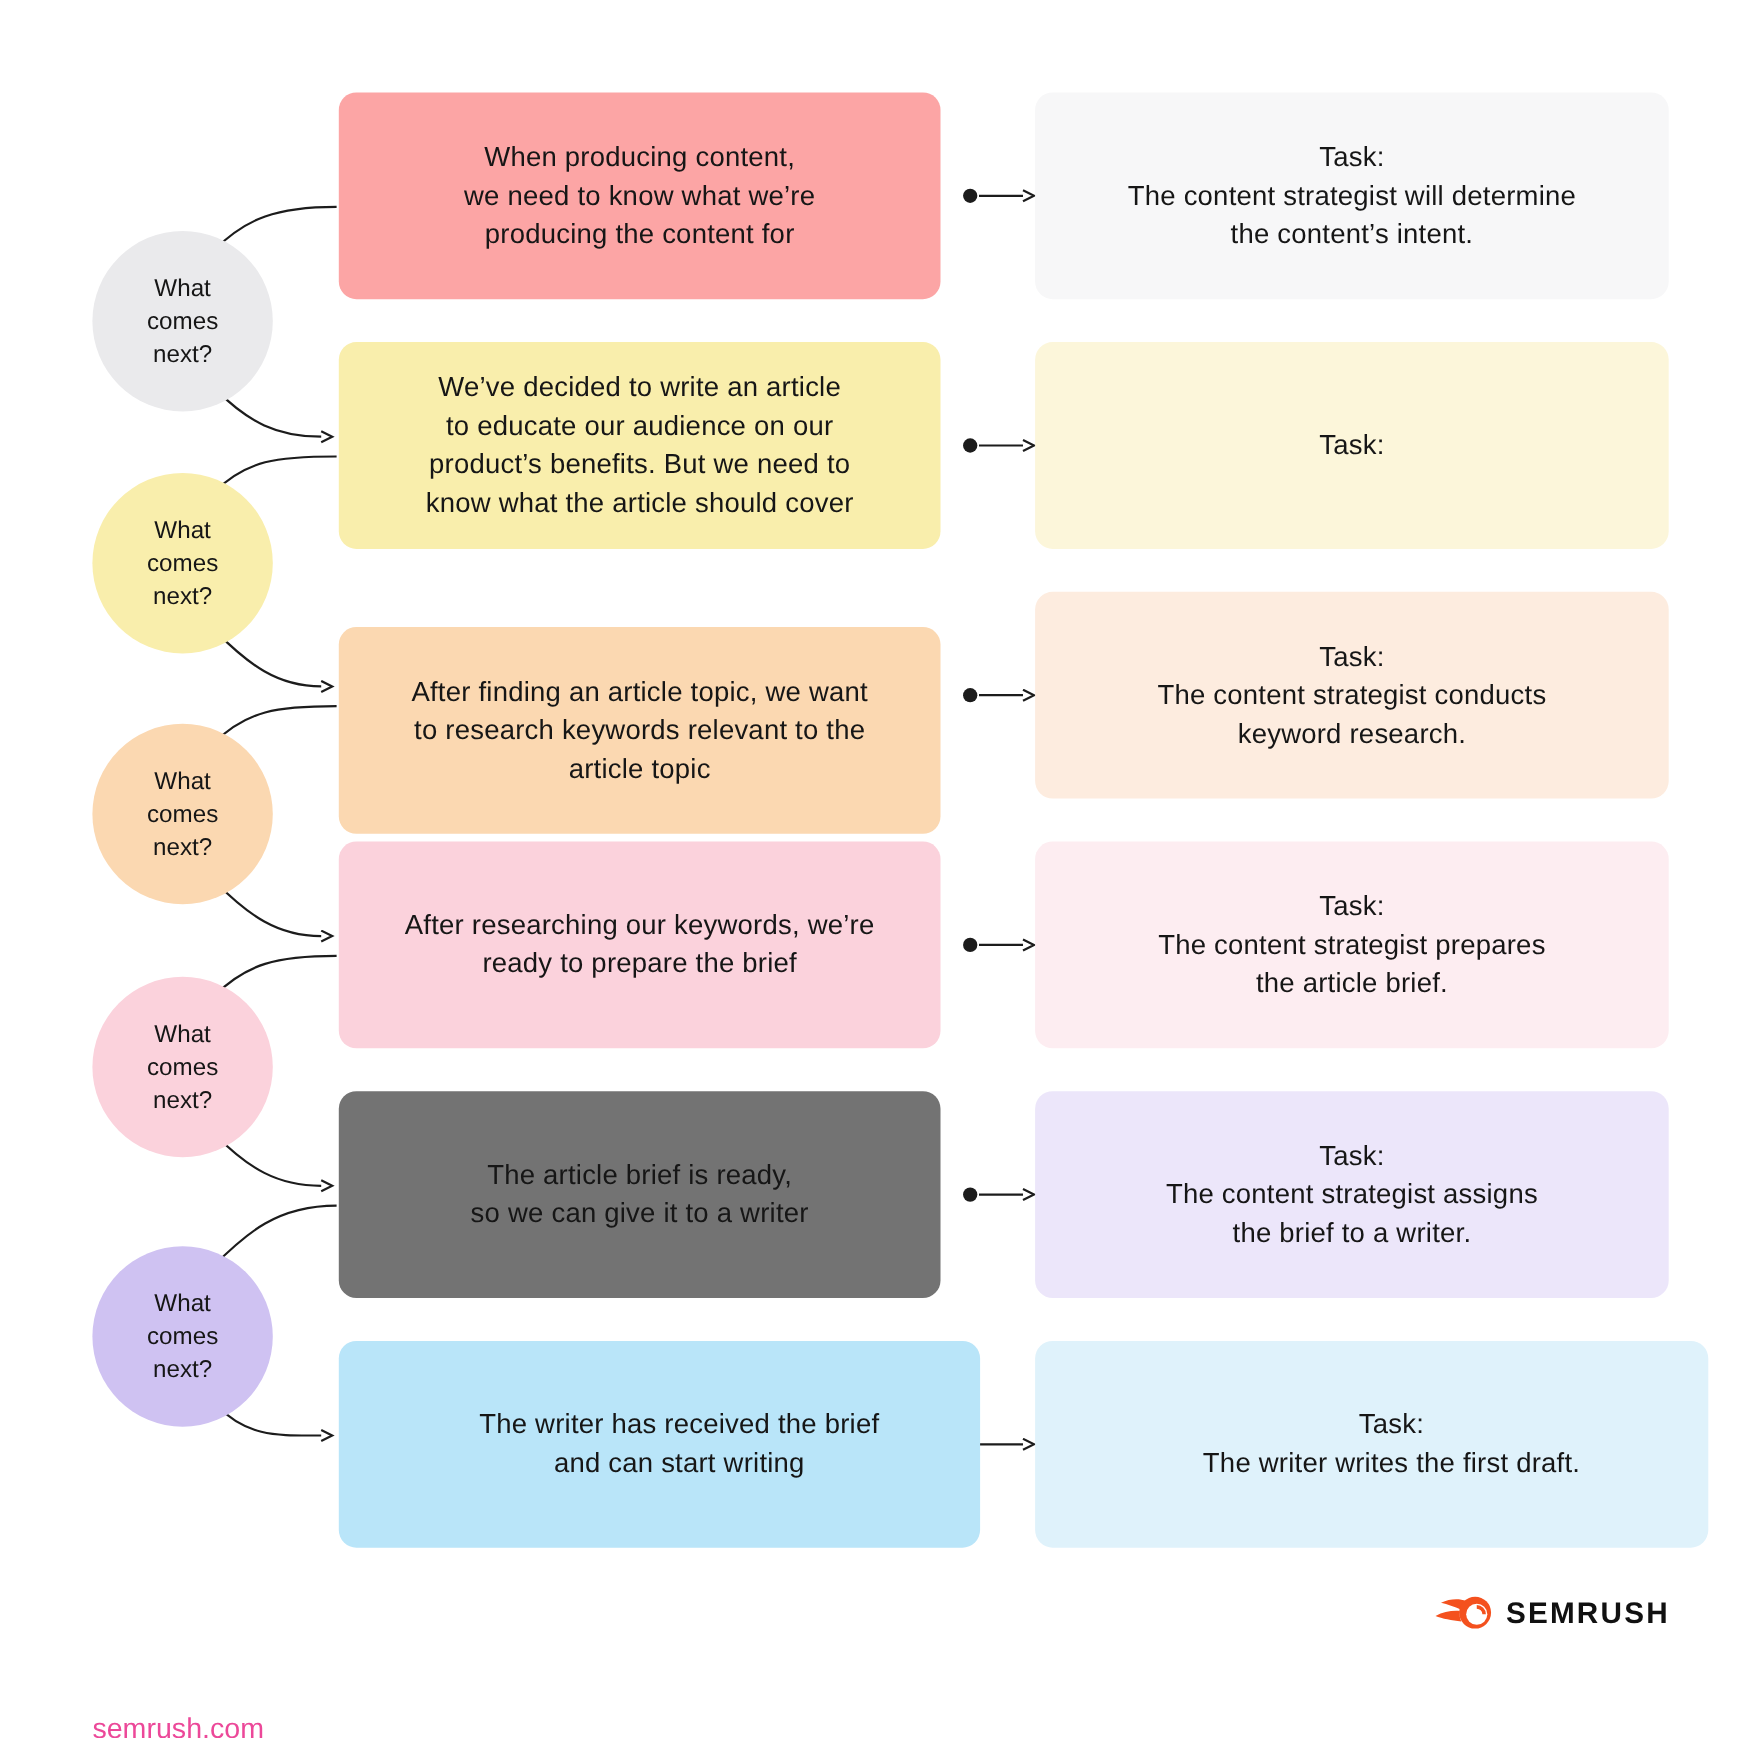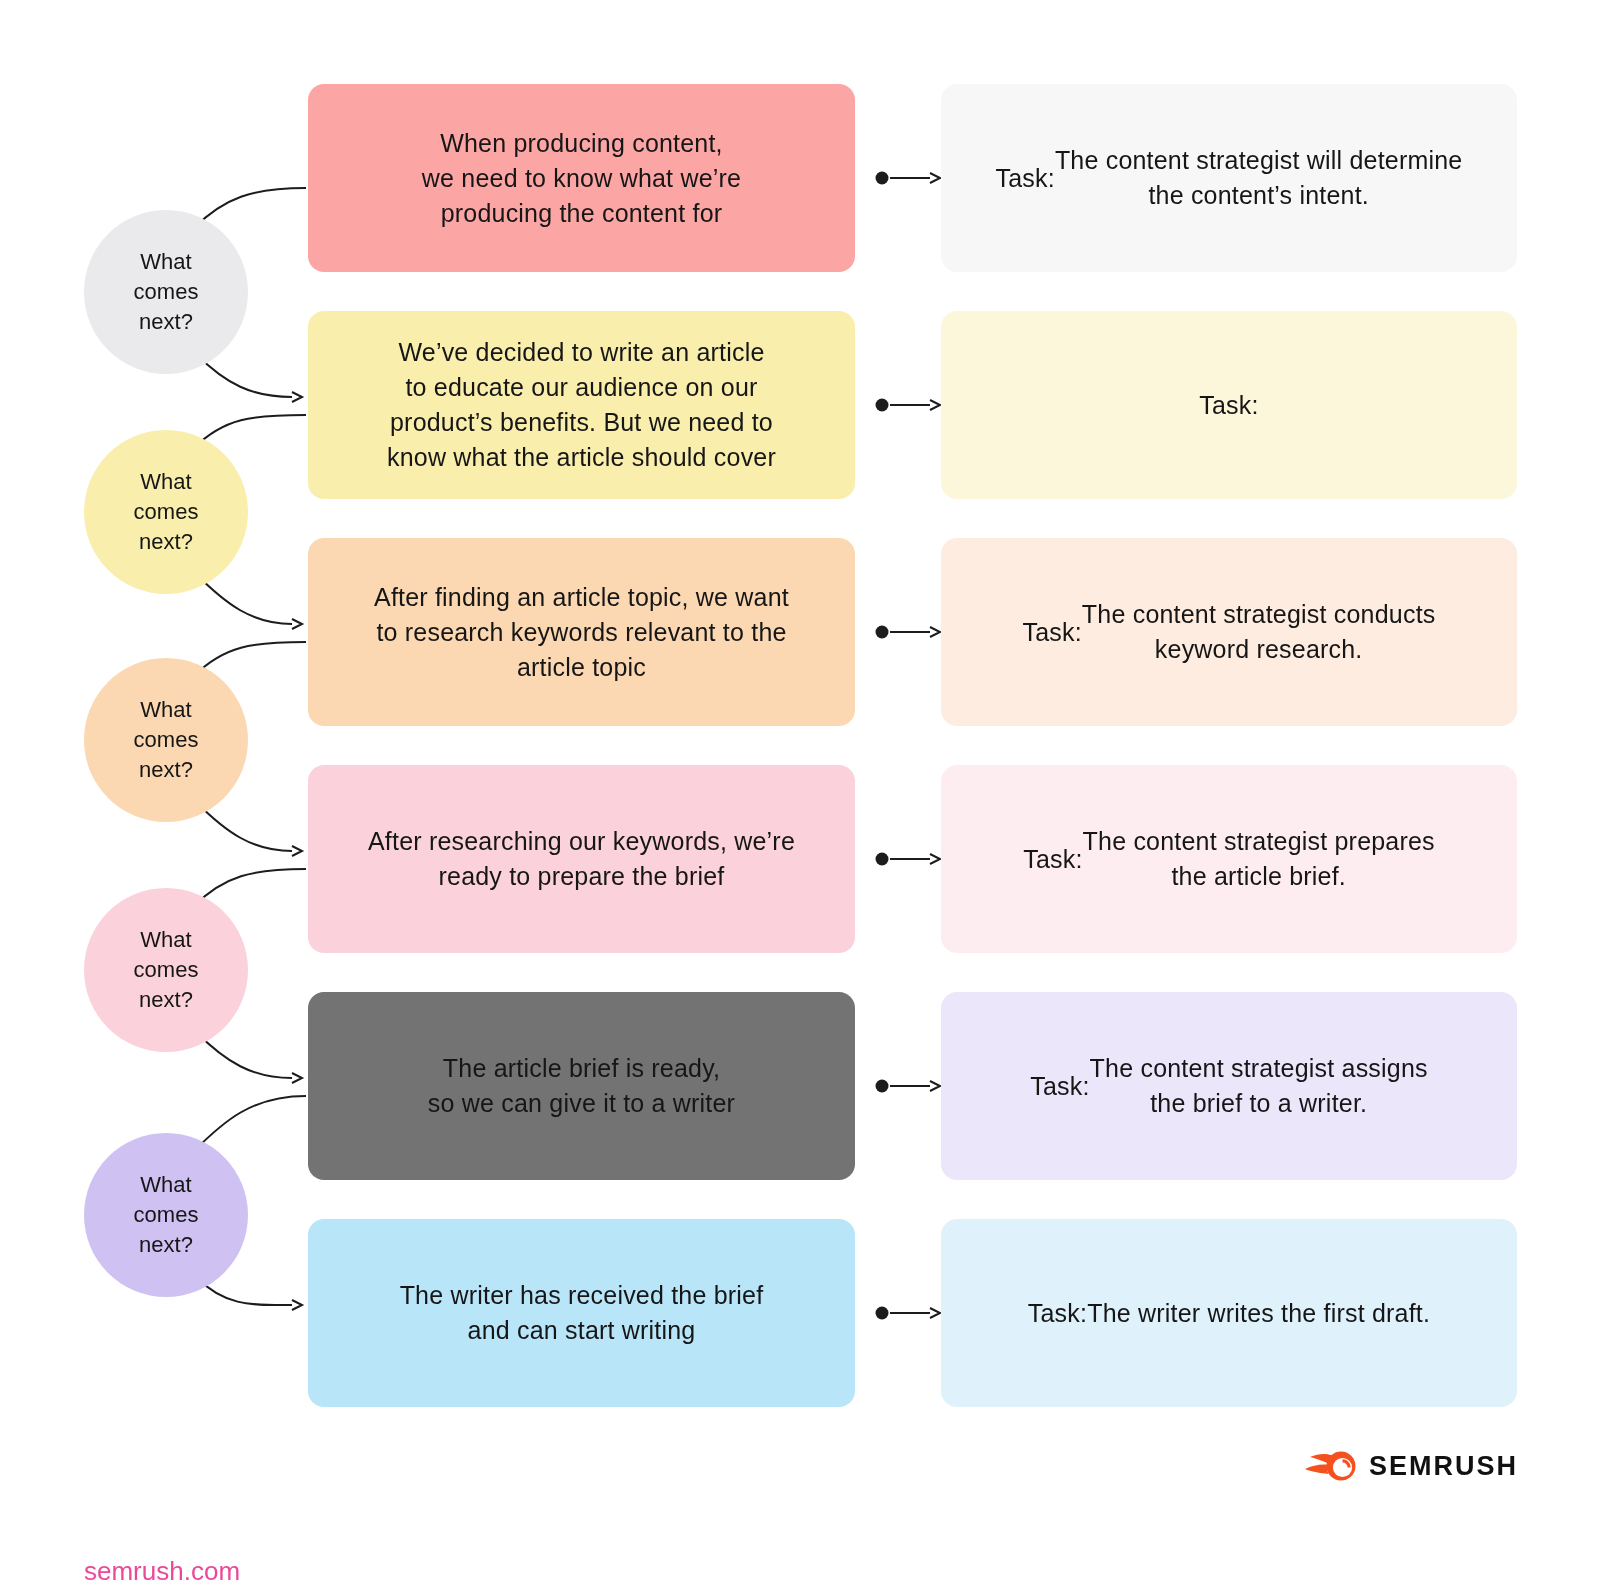--- a/index.html
+++ b/index.html
@@ -33,35 +33,35 @@
     line-height: 35px;
     letter-spacing: 0.2px;
   }
   .task-box {
     position: absolute;
     left: 941px;
     width: 576px;
     height: 188px;
     border-radius: 16px;
     display: flex;
-    flex-direction: row;
+    flex-direction: column;
     align-items: center;
     justify-content: center;
     text-align: center;
     font-size: 25px;
     line-height: 35px;
     letter-spacing: 0.2px;
   }
   .task-text { white-space: pre-line; }
   .row1 { top: 84px; }
   .row2 { top: 311px; }
   .row3 { top: 538px; }
   .row4 { top: 765px; }
   .row5 { top: 992px; }
-  .row6 { top: 1219px; }
+  .row6 { top: 1219px; padding-left: 36px; }
   .next-circle {
     position: absolute;
     left: 84px;
     width: 164px;
     height: 164px;
     border-radius: 50%;
     display: flex;
     align-items: center;
     justify-content: center;
     text-align: center;
@@ -170,21 +170,21 @@
   </div>
 
   <div class="stmt-box row2" style="background: rgb(249, 238, 172);">We’ve decided to write an article
 to educate our audience on our
 product’s benefits. But we need to
 know what the article should cover</div>
   <div class="task-box row2" style="background: rgb(252, 246, 218);">
     <span class="task-label">Task:</span>
   </div>
 
-  <div class="stmt-box row3" style="background: rgb(251, 216, 177);">After finding an article topic, we want
+  <div class="stmt-box row3" style="background: rgb(251, 216, 177); margin-top: 32px;">After finding an article topic, we want
 to research keywords relevant to the
 article topic</div>
   <div class="task-box row3" style="background: rgb(253, 236, 223);">
     <span class="task-label">Task:</span>
     <span class="task-text">The content strategist conducts
 keyword research.</span>
   </div>
 
   <div class="stmt-box row4" style="background: rgb(251, 210, 220);">After researching our keywords, we’re
 ready to prepare the brief</div>

